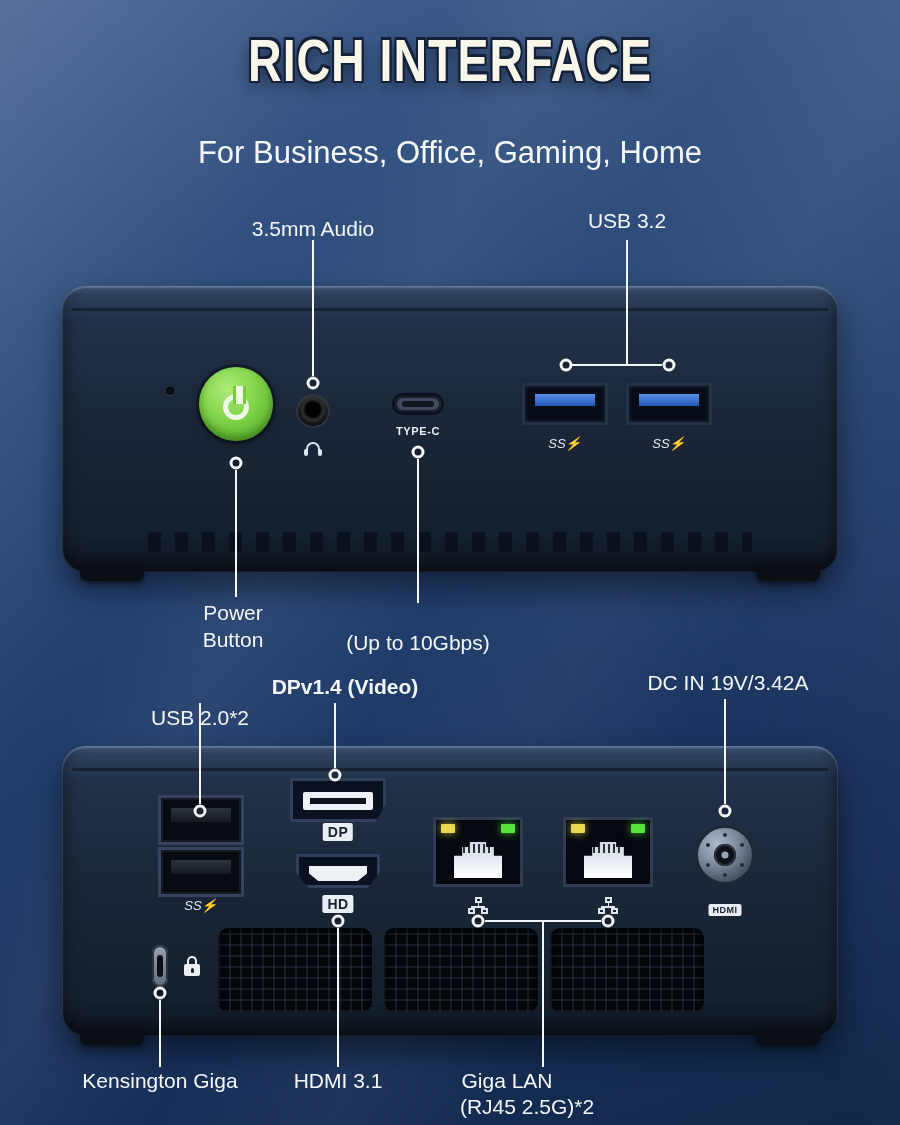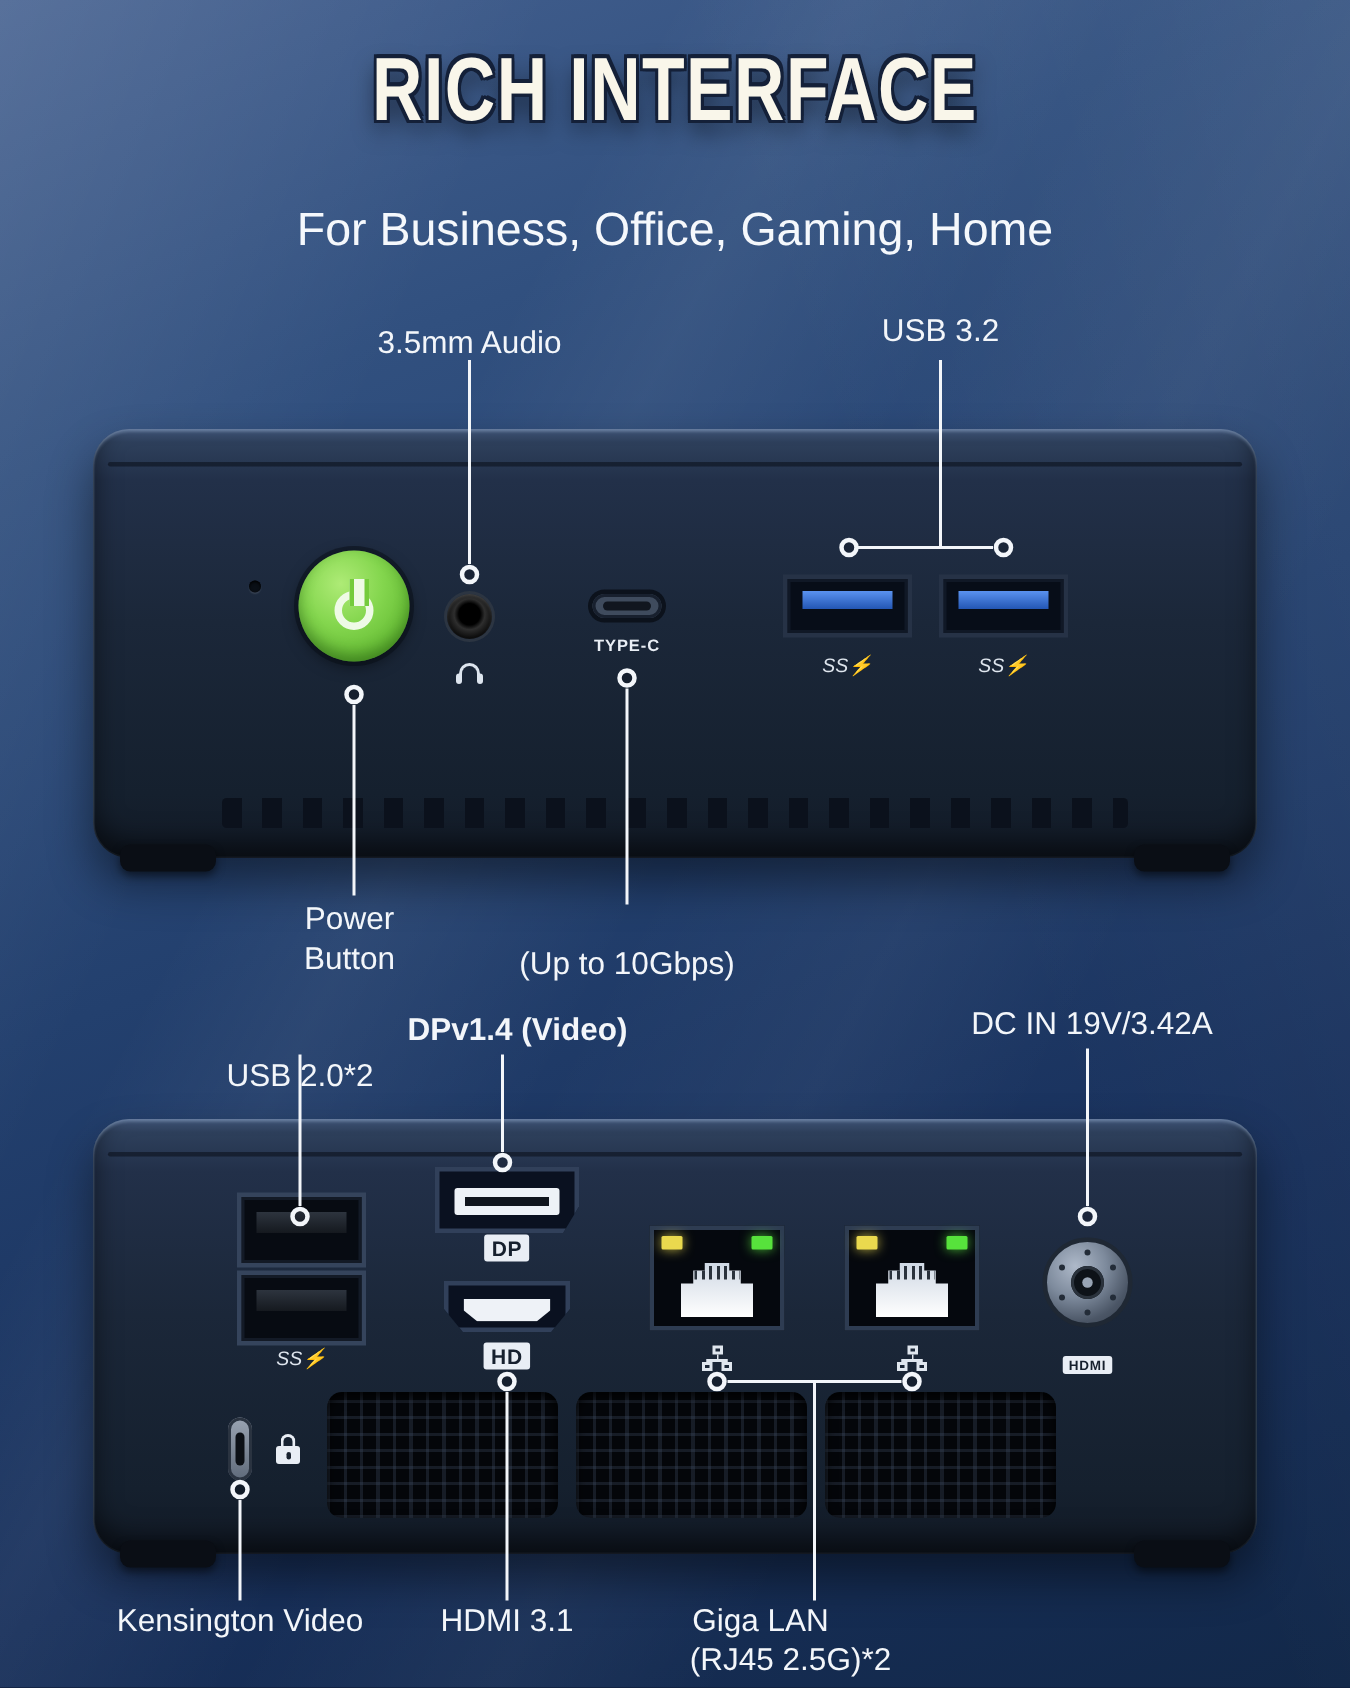--- a/index.html
+++ b/index.html
@@ -267,21 +267,21 @@
     <div class="dot" style="left:200px;top:811px;"></div>
 
     <div class="vline" style="left:334px;top:703px;height:65px;"></div>
     <div class="dot" style="left:335px;top:775px;"></div>
 
     <div class="vline" style="left:724px;top:699px;height:105px;"></div>
     <div class="dot" style="left:725px;top:811px;"></div>
 
     <div class="dot" style="left:160px;top:993px;"></div>
     <div class="vline" style="left:159px;top:1000px;height:67px;"></div>
-    <div class="label" style="left:160px;top:1069px;">Kensington Video</div>
+    <div class="label" style="left:160px;top:1069px;">Kensington Giga</div>
 
     <div class="dot" style="left:338px;top:921px;"></div>
     <div class="vline" style="left:337px;top:928px;height:139px;"></div>
     <div class="label" style="left:338px;top:1069px;">HDMI 3.1</div>
 
     <div class="dot" style="left:478px;top:921px;"></div>
     <div class="dot" style="left:608px;top:921px;"></div>
     <div class="hline" style="left:485px;top:920px;width:116px;"></div>
     <div class="vline" style="left:542px;top:922px;height:145px;"></div>
     <div class="label" style="left:507px;top:1069px;">Giga LAN</div>

